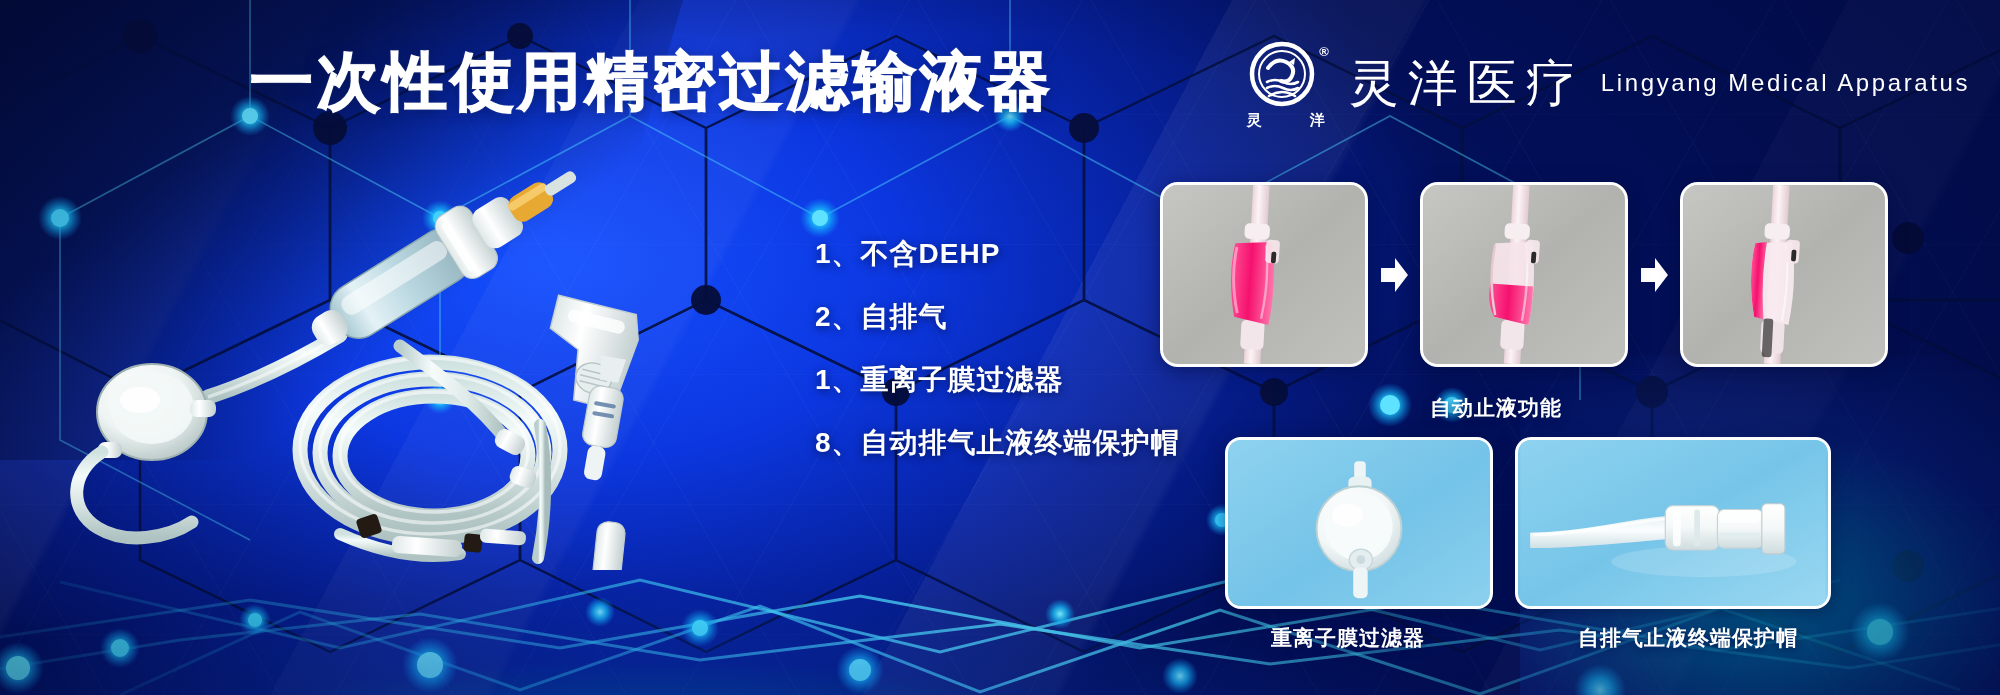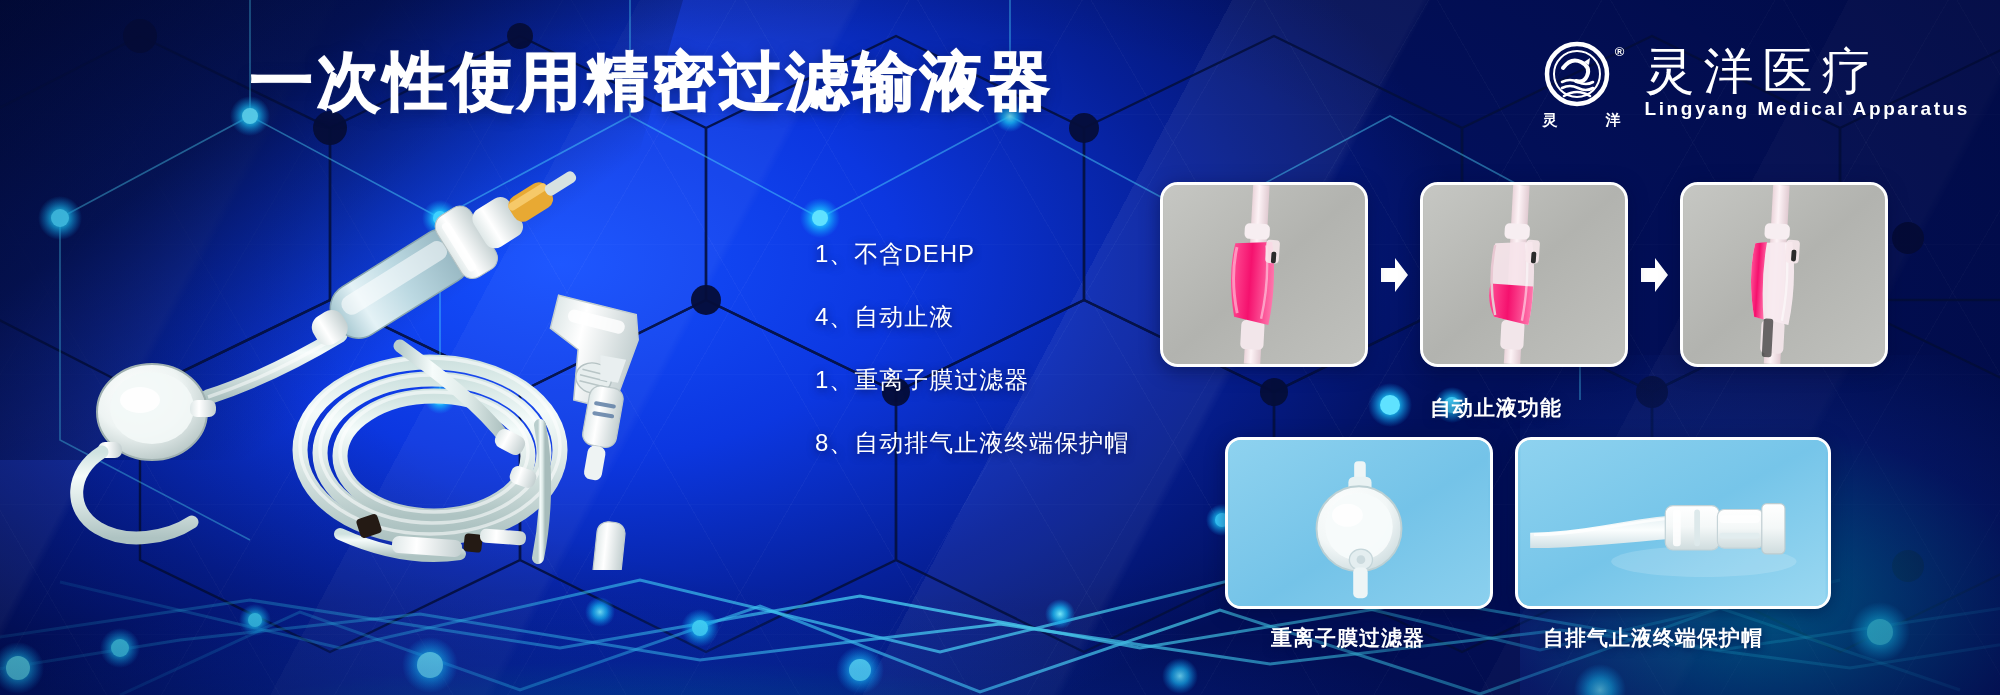--- a/index.html
+++ b/index.html
@@ -74,39 +74,38 @@
   .logo-mark{ position:relative; width:82px; height:90px; flex:none; }
   .logo-mark .reg{
     position:absolute; right:-2px; top:6px;
     font-size:13px; color:#fff; font-weight:bold;
   }
   .logo-mark .cn-sub{
     position:absolute; left:0; right:0; bottom:-2px;
     display:flex; justify-content:space-between; padding:0 2px;
     font-size:15px; color:#fff; font-weight:bold;
   }
-  .logo-text{ display:flex; flex-direction:column; align-items:flex-start; gap:2px; }
+  .logo-text{ display:flex; align-items:center; gap:16px; }
   .logo-cn{
     font-size:50px; font-weight:300; color:#fff; letter-spacing:9px;
     line-height:1; white-space:nowrap;
     font-family:"Liberation Sans","DejaVu Sans",sans-serif;
   }
   .logo-en{
-    font-size:19px; color:#fff; letter-spacing:2.6px; white-space:nowrap;
+    font-size:24px; color:#fff; letter-spacing:2.6px; white-space:nowrap;
     font-family:"Liberation Sans","DejaVu Sans",sans-serif;
-    font-weight:bold;
   }
 
   
   .features{
     position:absolute; left:815px; top:222px;
     display:flex; flex-direction:column;
   }
   .feature{
-    color:#ffffff; font-weight:normal; font-size:24px;
+    color:#ffffff; font-weight:bold; font-size:28px;
     letter-spacing:1px; height:63px; line-height:63px;
     white-space:nowrap;
     text-shadow:0 2px 8px rgba(0,15,75,.8);
   }
 
   
   .product{ position:absolute; left:40px; top:150px; width:760px; height:420px; }
   .product svg{ width:100%; height:100%; display:block; }
 
   
@@ -127,21 +126,21 @@
   .arrow svg{ width:30px; height:38px; display:block; }
 
   .caption{
     position:absolute;
     color:#ffffff; font-weight:bold; font-size:21px; letter-spacing:1px;
     white-space:nowrap;
     text-shadow:0 2px 9px rgba(0,15,75,.85);
   }
   .cap-top{ left:1430px; top:394px; }
   .cap-b1 { left:1271px; top:624px; }
-  .cap-b2 { left:1543px; top:624px; }
+  .cap-b2 { left:1578px; top:624px; }
 
   .row-bottom{
     position:absolute; left:1225px; top:437px;
     display:flex; gap:22px;
   }
   .card-md{
     width:268px; height:172px; border-radius:16px;
     border:3px solid #ffffff; overflow:hidden; position:relative;
     background:linear-gradient(160deg,#83ccec 0%, #74c3e8 55%, #8ed2ef 100%);
     box-shadow:0 4px 18px rgba(0,10,60,.5);
@@ -391,21 +390,21 @@
       <path d="M300 384 C340 402 380 410 420 404" fill="none" stroke="url(#tube)" stroke-width="12" stroke-linecap="round"></path>
       <rect x="352" y="388" width="70" height="17" rx="7" fill="url(#white1)" transform="rotate(4 387 396)"></rect>
       <rect x="318" y="366" width="22" height="20" rx="4" fill="#241a14" transform="rotate(-18 329 376)"></rect>
       <rect x="424" y="384" width="18" height="18" rx="4" fill="#241a14" transform="rotate(6 433 393)"></rect>
       <rect x="440" y="380" width="46" height="14" rx="6" fill="url(#white1)" transform="rotate(4 463 387)"></rect>
     </svg>
   </div>
 
   <div class="features">
     <div class="feature">1、不含DEHP</div>
-    <div class="feature">4、自动止液</div>
+    <div class="feature">2、自排气</div>
     <div class="feature">1、重离子膜过滤器</div>
     <div class="feature">8、自动排气止液终端保护帽</div>
   </div>
 
   <div class="row-top">
 
     <div class="card-sm">
       <svg viewBox="0 0 208 185" aria-hidden="true">
         <defs>
           <linearGradient id="bgGrey" x1="0" y1="0" x2="1" y2="1">

